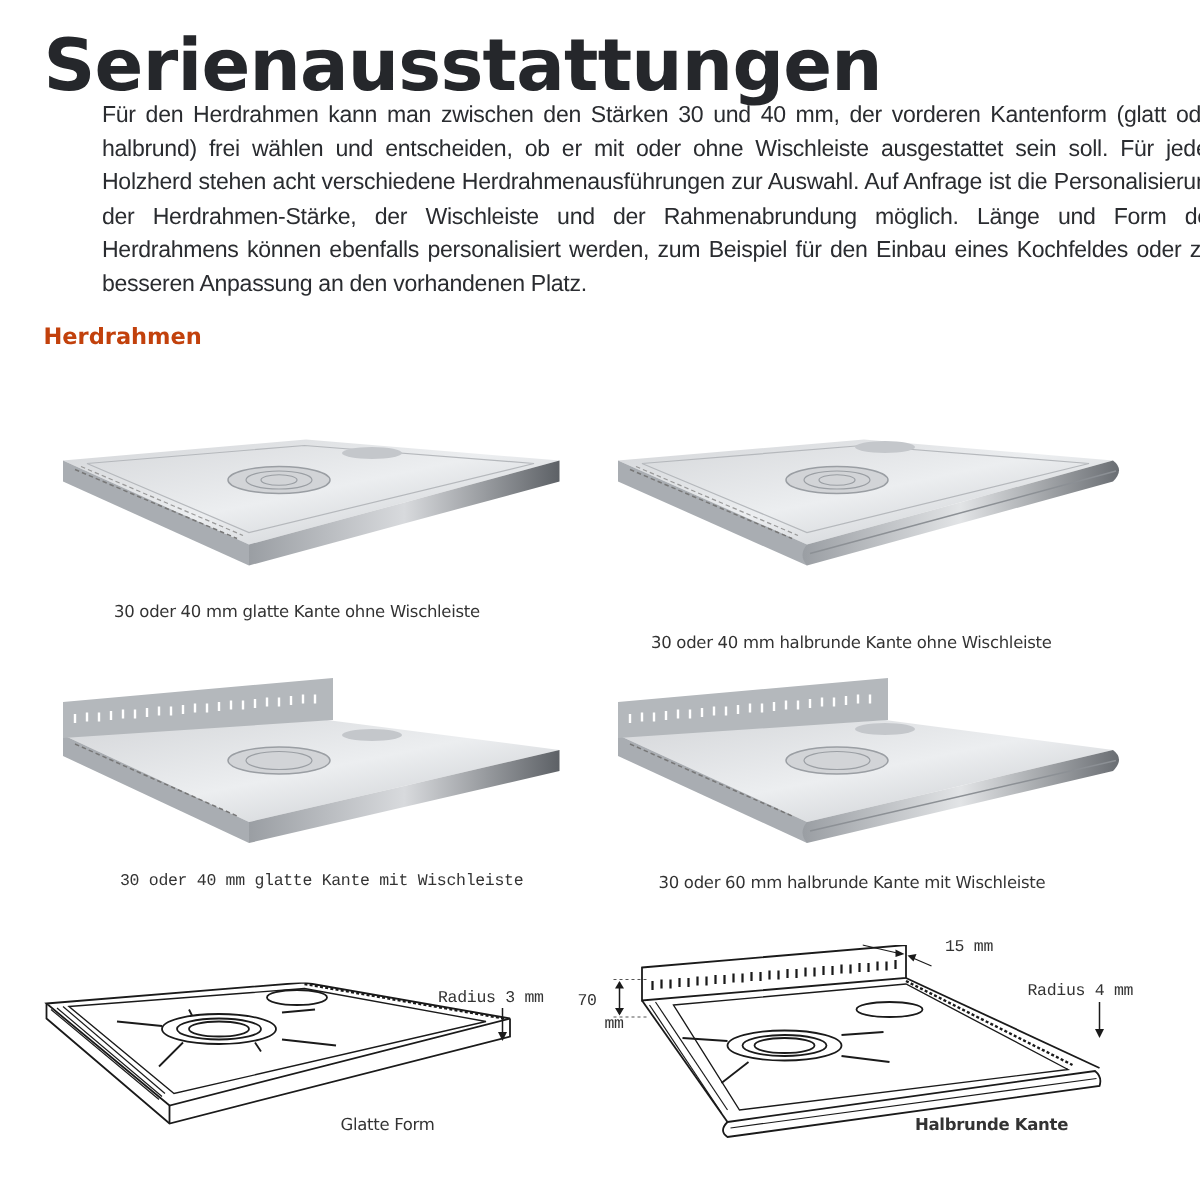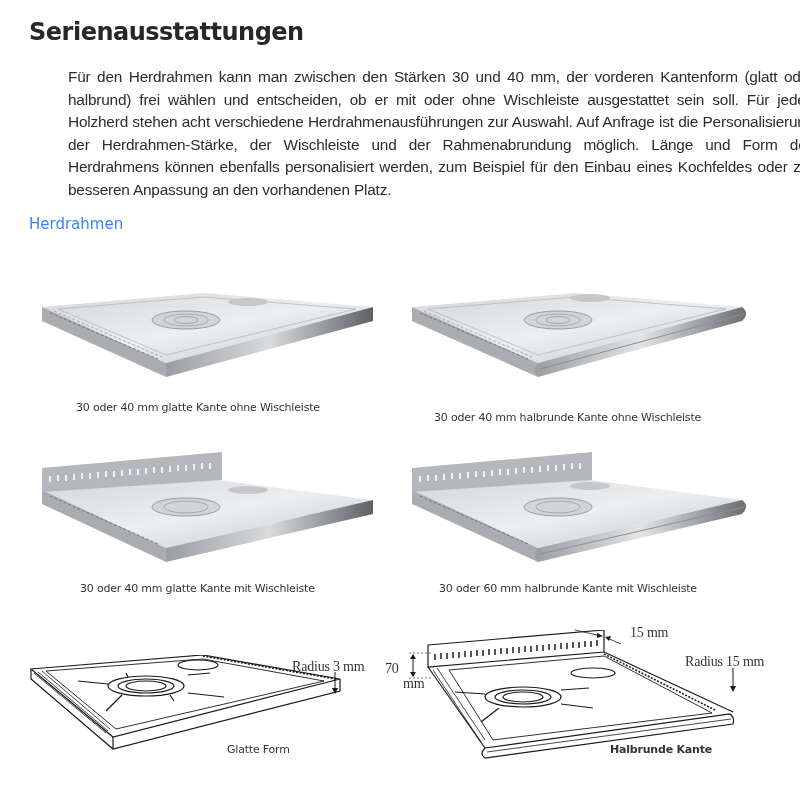--- a/index.html
+++ b/index.html
@@ -2,43 +2,43 @@
 <html><head>
   <meta charset="utf-8">
   <style>
     * { margin: 0; padding: 0; box-sizing: border-box; }
     html, body { width: 800px; height: 800px; background: #ffffff; overflow: hidden; }
     body { position: relative; font-family: "Liberation Sans", sans-serif; color: #25272b; }
 
     .title {
       position: absolute; left: 29px; top: 20px;
       font-family: "DejaVu Sans", sans-serif; font-weight: bold;
-      font-size: 24px; letter-spacing: -0.5px; color: #25272b; line-height: 1;
+      font-size: 48px; letter-spacing: -0.5px; color: #25272b; line-height: 1;
     }
     .intro {
       position: absolute; left: 29px; top: 66px; width: 746px;
       font-family: "Liberation Sans", sans-serif;
       font-size: 15.4px; line-height: 22.5px; color: #2a2c30;
       text-align: justify; letter-spacing: -0.2px; margin-left: 39px;
     }
     .subtitle {
       position: absolute; left: 29px; top: 215px;
-      font-family: "DejaVu Sans", sans-serif; font-weight: normal;
-      font-size: 15px; color: #3b82f6;
+      font-family: "DejaVu Sans", sans-serif; font-weight: bold;
+      font-size: 15px; color: #c2410c;
     }
 
     .figure { position: absolute; }
     .figure svg { display: block; }
     .caption {
       position: absolute; font-family: "DejaVu Sans", sans-serif;
       font-size: 11px; color: #333; white-space: nowrap; letter-spacing: -0.2px;
     }
     .dim-label {
-      position: absolute; font-family: Liberation Serif, serif;
-      font-size: 14px; color: #333; white-space: nowrap; letter-spacing: -0.2px; line-height: 13px;
+      position: absolute; font-family: Liberation Mono, monospace;
+      font-size: 11px; color: #333; white-space: nowrap; letter-spacing: -0.2px; line-height: 13px;
     }
   </style>
 </head>
 <body>
 
 <div class="title">Serienausstattungen</div>
 <p class="intro">Für den Herdrahmen kann man zwischen den Stärken 30 und 40 mm, der vorderen Kantenform (glatt oder halbrund) frei wählen und entscheiden, ob er mit oder ohne Wischleiste ausgestattet sein soll. Für jeden Holzherd stehen acht verschiedene Herdrahmenausführungen zur Auswahl. Auf Anfrage ist die Personalisierung der Herdrahmen-Stärke, der Wischleiste und der Rahmenabrundung möglich. Länge und Form des Herdrahmens können ebenfalls personalisiert werden, zum Beispiel für den Einbau eines Kochfeldes oder zur besseren Anpassung an den vorhandenen Platz.</p>
 <div class="subtitle">Herdrahmen</div>
 
 <div class="figure" style="left:38px; top:285px;">
@@ -84,21 +84,21 @@
     <line x1="130" y1="84" x2="334" y2="29" stroke="#8c9095" stroke-width="1"></line>
     <polygon points="18,24 165,12 316,24 128,70" fill="none" stroke="#b5b8bc" stroke-width="0.8"></polygon>
     <ellipse cx="148" cy="35" rx="34" ry="9" fill="#d2d4d7" stroke="#9a9ea3" stroke-width="1"></ellipse>
     <ellipse cx="148" cy="35" rx="22" ry="6" fill="none" stroke="#9a9ea3" stroke-width="0.8"></ellipse>
     <ellipse cx="148" cy="35" rx="12" ry="3.5" fill="none" stroke="#9a9ea3" stroke-width="0.8"></ellipse>
     <ellipse cx="180" cy="13" rx="20" ry="4" fill="#c4c7cb"></ellipse>
     <line x1="10" y1="28" x2="118" y2="74" stroke="#777" stroke-width="1" stroke-dasharray="3,2"></line>
     <line x1="14" y1="26" x2="122" y2="72" stroke="#999" stroke-width="0.8" stroke-dasharray="3,2"></line>
   </svg>
 </div>
-<div class="caption" style="left:434px; top:411px;">30 oder 40 mm halbrunde Kante ohne Wischleiste</div>
+<div class="caption" style="left:434px; top:422px;">30 oder 40 mm halbrunde Kante ohne Wischleiste</div>
 
 <div class="figure" style="left:38px; top:450px;">
   <svg width="340" height="115" viewBox="0 0 340 115">
     <polygon points="4,40 180,30 335,50 128,98" fill="url(#top1)"></polygon>
     <polygon points="4,40 128,98 128,112 4,54" fill="#a9adb2"></polygon>
     <polygon points="128,98 335,50 335,64 128,112" fill="url(#side1)"></polygon>
     <polygon points="4,18 184,2 184,30 4,42" fill="#b4b8bc"></polygon>
     <g stroke="#ffffff" stroke-width="1.6">
       <line x1="12" y1="26" x2="12" y2="32"></line>
         <line x1="20" y1="25" x2="20" y2="31"></line>
@@ -121,21 +121,21 @@
       <line x1="156" y1="14" x2="156" y2="20"></line>
         <line x1="164" y1="13" x2="164" y2="19"></line>
         <line x1="172" y1="13" x2="172" y2="19"></line>
     </g>
     <ellipse cx="148" cy="57" rx="34" ry="9" fill="#d2d4d7" stroke="#9a9ea3" stroke-width="1"></ellipse>
     <ellipse cx="148" cy="57" rx="22" ry="6" fill="none" stroke="#9a9ea3" stroke-width="0.8"></ellipse>
     <ellipse cx="210" cy="40" rx="20" ry="4" fill="#c4c7cb"></ellipse>
     <line x1="12" y1="46" x2="120" y2="94" stroke="#777" stroke-width="1" stroke-dasharray="3,2"></line>
   </svg>
 </div>
-<div class="caption" style="left:80px; top:582px;">30 oder 40 mm glatte Kante mit Wischleiste</div>
+<div class="caption" style="left:80px; top:582px;font-family:Liberation Mono, monospace;">30 oder 40 mm glatte Kante mit Wischleiste</div>
 
 <div class="figure" style="left:410px; top:450px;">
   <svg width="340" height="115" viewBox="0 0 340 115">
     <polygon points="2,40 180,30 332,50 128,98" fill="url(#top1)"></polygon>
     <polygon points="2,40 128,98 128,112 2,54" fill="#a9adb2"></polygon>
     <path d="M128,98 L332,50 Q340,56 332,64 L128,112 Q122,105 128,98 Z" fill="url(#side2)"></path>
     <line x1="130" y1="104" x2="334" y2="57" stroke="#8c9095" stroke-width="1"></line>
     <polygon points="2,18 182,2 182,30 2,42" fill="#b4b8bc"></polygon>
     <g stroke="#ffffff" stroke-width="1.6">
       <line x1="10" y1="26" x2="10" y2="32"></line>
@@ -262,18 +262,18 @@
 </svg>
 <div class="dim-label" style="left:385px; top:662px;">70</div>
 <div class="dim-label" style="left:403px; top:677px;">mm</div>
 <svg class="figure" style="left:575px; top:628px;" width="50" height="18" viewBox="0 0 50 18">
   <line x1="0" y1="2" x2="26" y2="8" stroke="#1a1a1a" stroke-width="0.8"></line>
   <polygon points="22,5 28,8 22,10" fill="#1a1a1a"></polygon>
   <line x1="46" y1="16" x2="32" y2="10" stroke="#1a1a1a" stroke-width="0.8"></line>
   <polygon points="36,8 30,9 34,13" fill="#1a1a1a"></polygon>
 </svg>
 <div class="dim-label" style="left:630px; top:626px;">15 mm</div>
-<div class="dim-label" style="left:685px; top:655px;">Radius 15 mm</div>
+<div class="dim-label" style="left:685px; top:655px;">Radius 4 mm</div>
 <svg class="figure" style="left:728px; top:668px;" width="10" height="26" viewBox="0 0 10 26">
   <line x1="5" y1="0" x2="5" y2="22" stroke="#1a1a1a" stroke-width="1"></line>
   <polygon points="2,18 8,18 5,24" fill="#1a1a1a"></polygon>
 </svg>
 <div class="caption" style="left:610px; top:743px;font-weight:bold;">Halbrunde Kante</div>
 
 </body></html>

